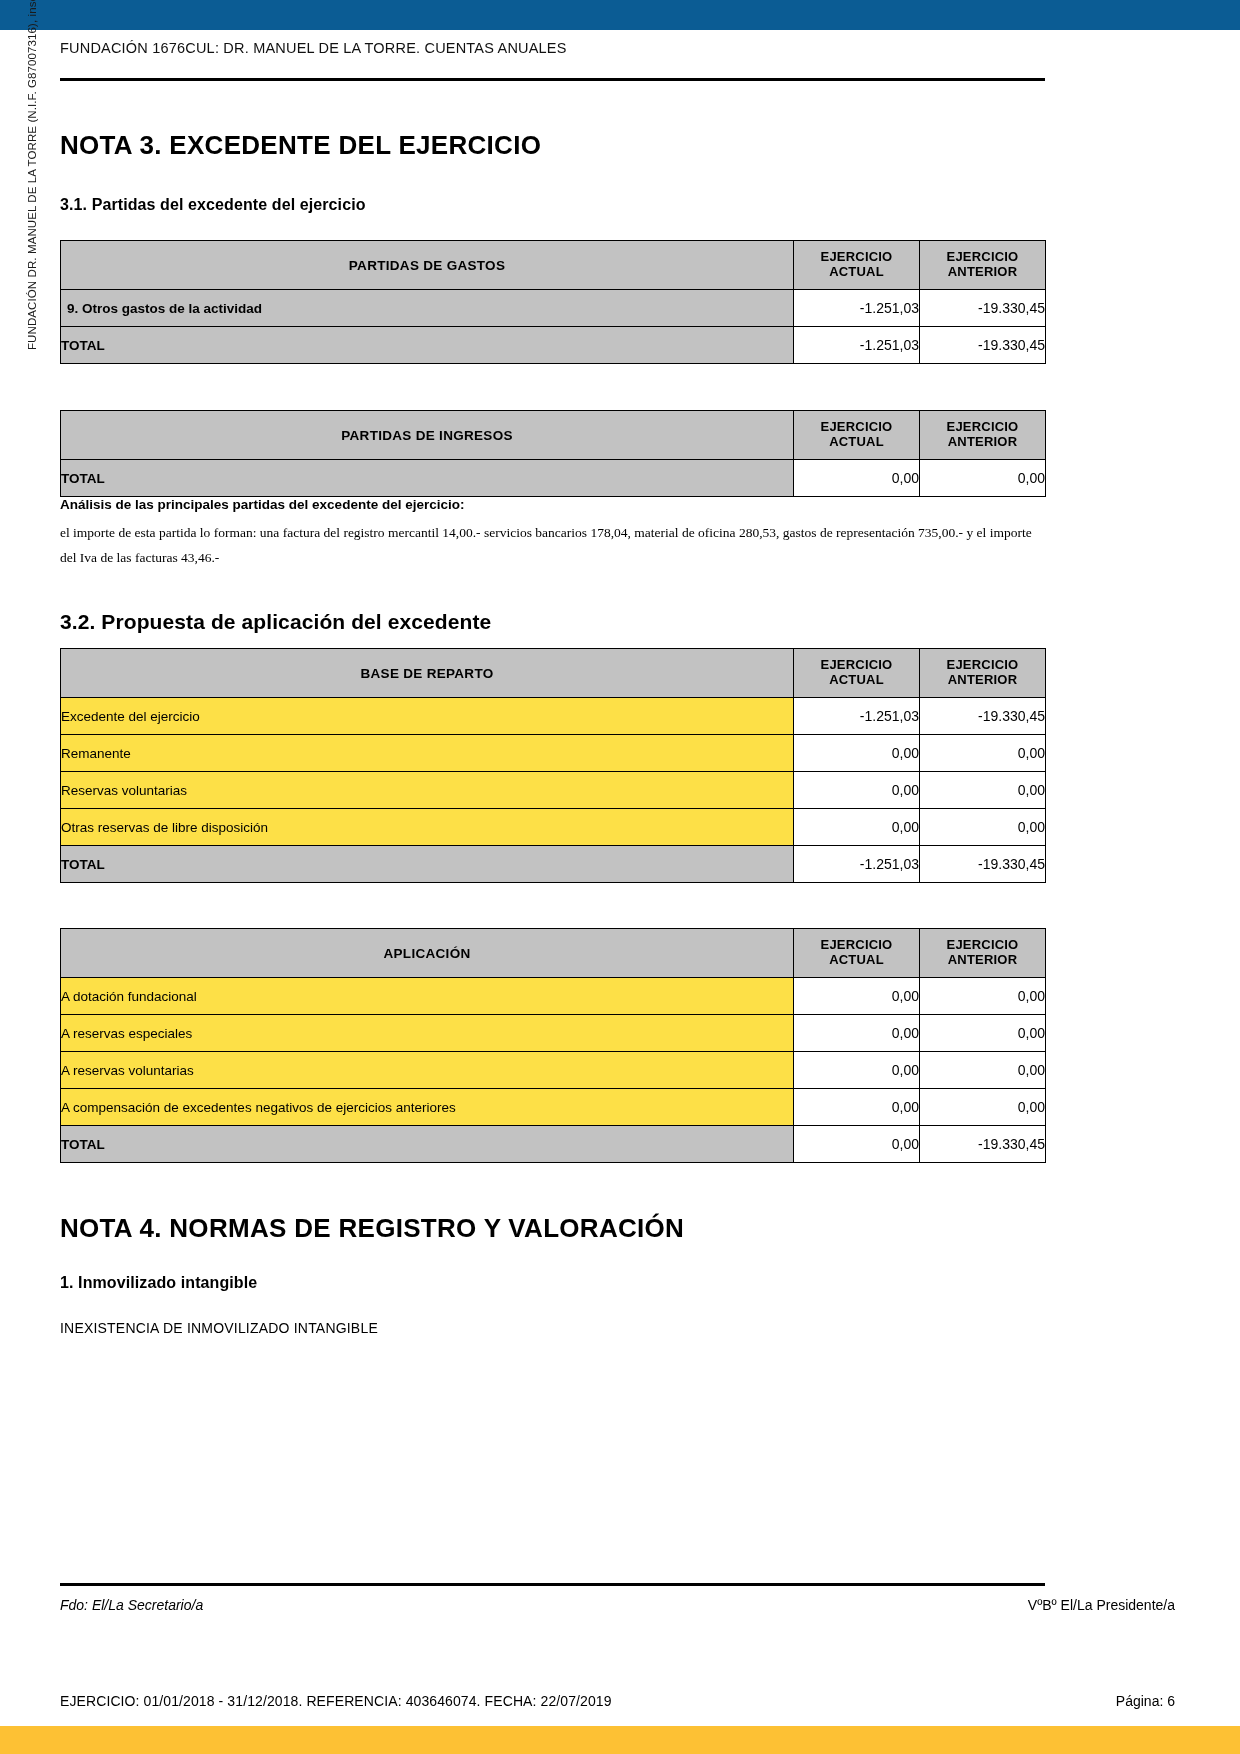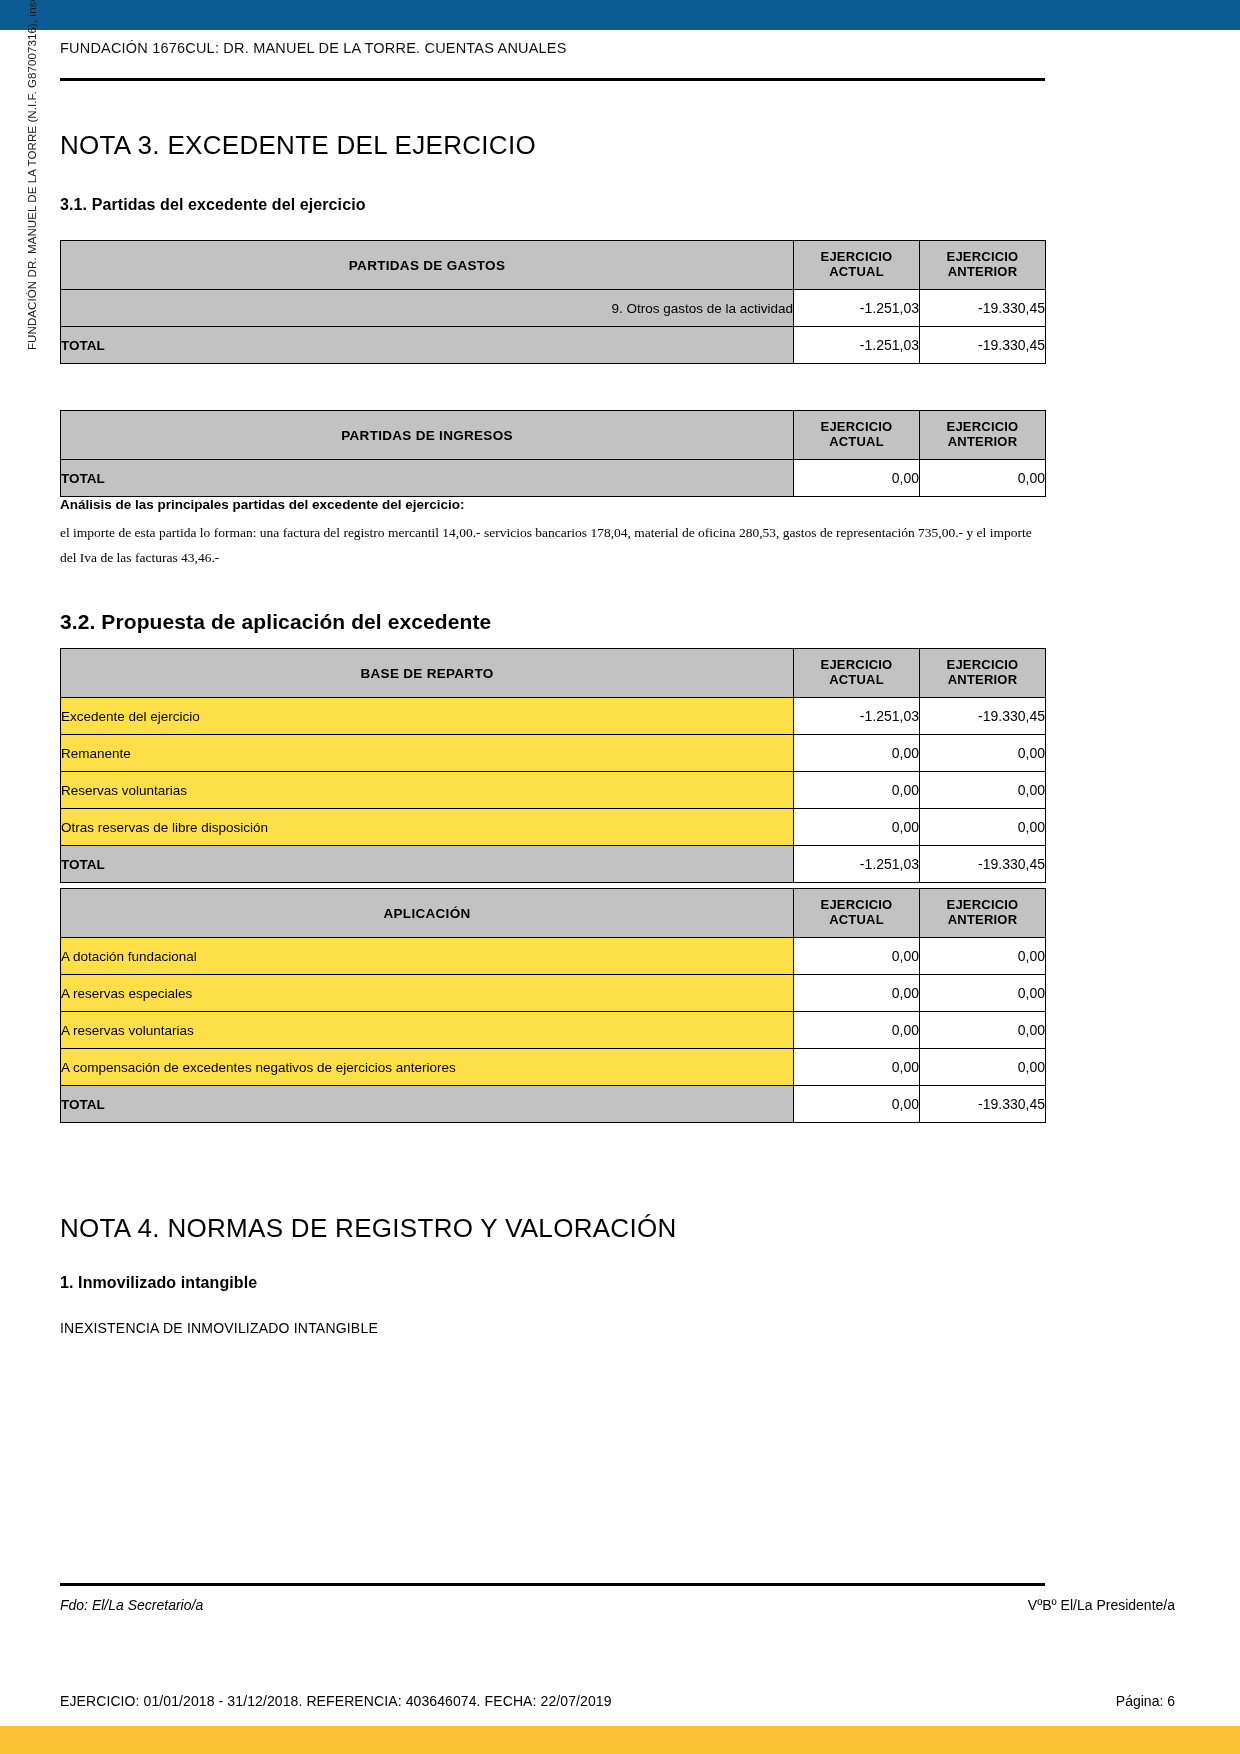--- a/index.html
+++ b/index.html
@@ -78,21 +78,21 @@
     left: 0;
     width: 985px;
     height: 3px;
     background: #000;
   }
 
   h1.note-title {
     position: absolute;
     margin: 0;
     font-size: 26px;
-    font-weight: normal;
+    font-weight: bold;
     letter-spacing: 0.3px;
   }
   h2.sub-title {
     position: absolute;
     margin: 0;
     font-size: 16px;
     font-weight: bold;
     letter-spacing: 0.1px;
   }
 
@@ -136,21 +136,21 @@
   td.cell-num {
     height: 36px;
     padding-right: 10px;
     text-align: right;
     font-size: 14px;
     background: #ffffff;
   }
   tr.shaded td.cell-label { background: #c2c2c2; }
   tr.plain  td.cell-label { background: #fde047; }
   tr.total  td.cell-label { background: #c2c2c2; font-weight: bold; }
-  td.cell-label.bold { font-weight: normal; padding-left: 18px; text-align: right; }
+  td.cell-label.bold { font-weight: bold; padding-left: 6px; }
 
   
   .analysis-title {
     position: absolute;
     font-size: 13.5px;
     font-weight: bold;
   }
   .analysis-body {
     position: absolute;
     width: 985px;
@@ -324,21 +324,21 @@
         <td class="cell-num">0,00</td>
       </tr>
       <tr class="total">
         <td class="cell-label">TOTAL</td>
         <td class="cell-num">-1.251,03</td>
         <td class="cell-num">-19.330,45</td>
       </tr>
     </tbody>
   </table>
 
-  <table class="fin" style="top:888px;">
+  <table class="fin" style="top:928px;">
     <colgroup>
         <col class="c-label">
         <col class="c-num">
         <col class="c-num">
       </colgroup>
     <thead>
       <tr>
         <th class="head-label">APLICACIÓN</th>
         <th class="head-num">
           <div>EJERCICIO</div>

